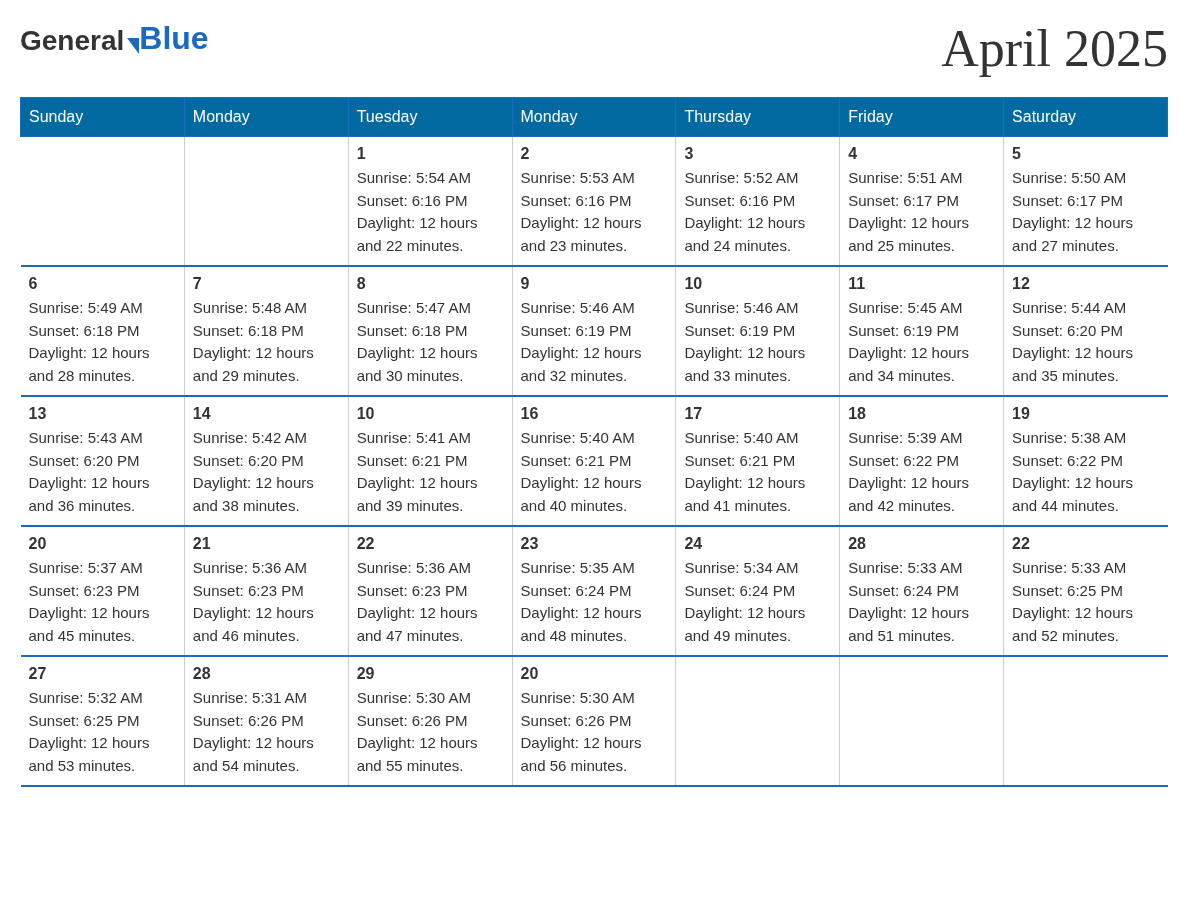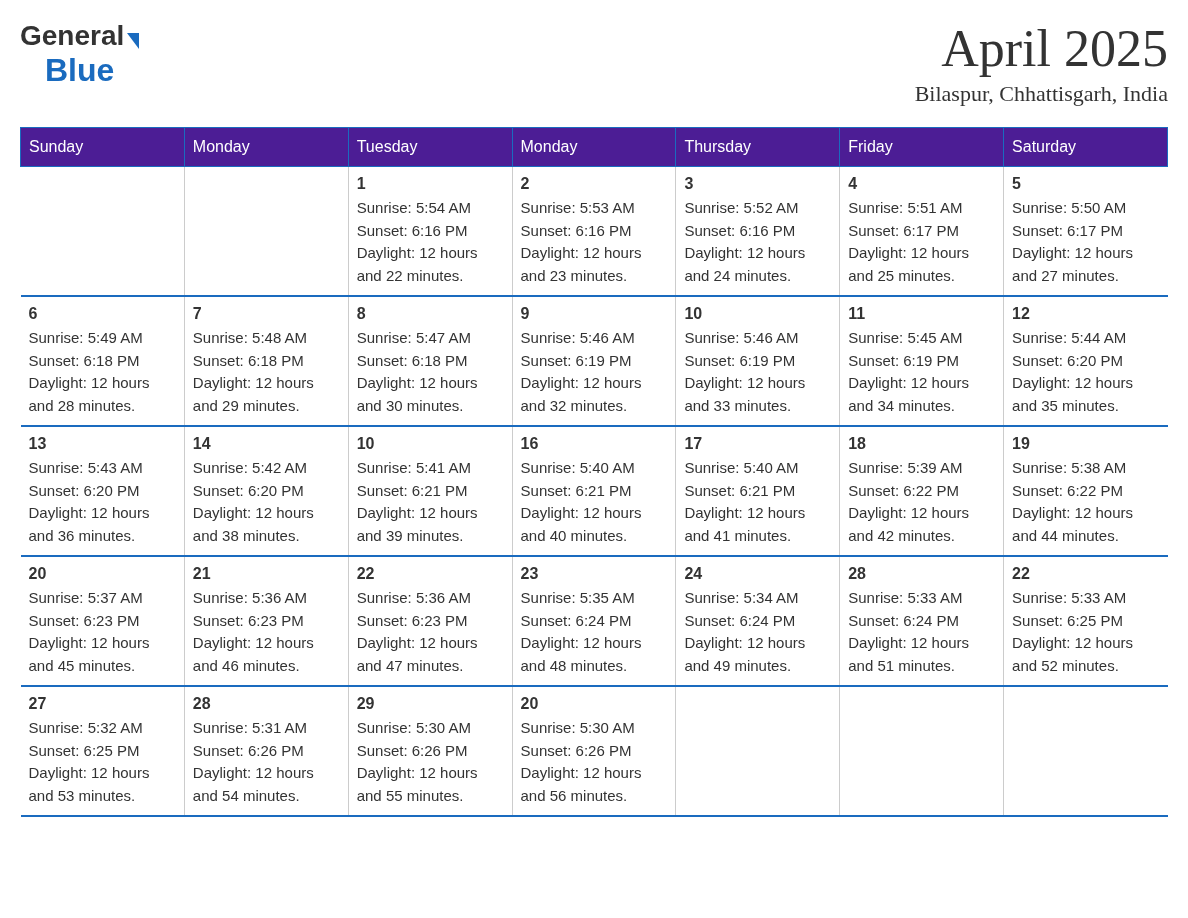--- a/index.html
+++ b/index.html
@@ -40,21 +40,21 @@
       font-size: 22px;
       color: #333;
       margin-top: 4px;
     }
     table {
       width: 100%;
       border-collapse: collapse;
       table-layout: fixed;
     }
     thead tr {
-      background-color: #4c1d95;
+      background-color: #0369a1;
     }
     thead th {
       color: #fff;
       font-size: 16px;
       font-weight: normal;
       padding: 10px 8px;
       text-align: left;
       border: 1px solid #1a6bbf;
     }
     tbody tr {
@@ -78,22 +78,21 @@
       display: block;
       margin-bottom: 4px;
     }
     .day-info {
       color: #333;
       font-size: 15px;
       line-height: 1.5;
     }
     .logo-wrapper {
       display: flex;
-      flex-direction: column;
-      align-items: center;
+      align-items: flex-end;
     }
     .logo-line1 {
       display: flex;
       align-items: center;
     }
     .logo-arrow {
       display: inline-block;
       width: 0;
       height: 0;
       border-top: 16px solid #1a6bbf;
@@ -109,21 +108,20 @@
 <div class="header">
   <div class="logo-wrapper">
     <div class="logo-line1">
       <span class="logo-text-general">General</span>
       <span class="logo-arrow"></span>
     </div>
     <span class="logo-text-blue">Blue</span>
   </div>
   <div class="title-area">
     <div class="month-title">April 2025</div>
-    <div class="location-title">Bilaspur, Chhattisgarh, India</div>
   </div>
 </div>
 
 <table>
   <thead>
     <tr>
     <th>Sunday</th>
         <th>Monday</th>
         <th>Tuesday</th>
         <th>Monday</th>

